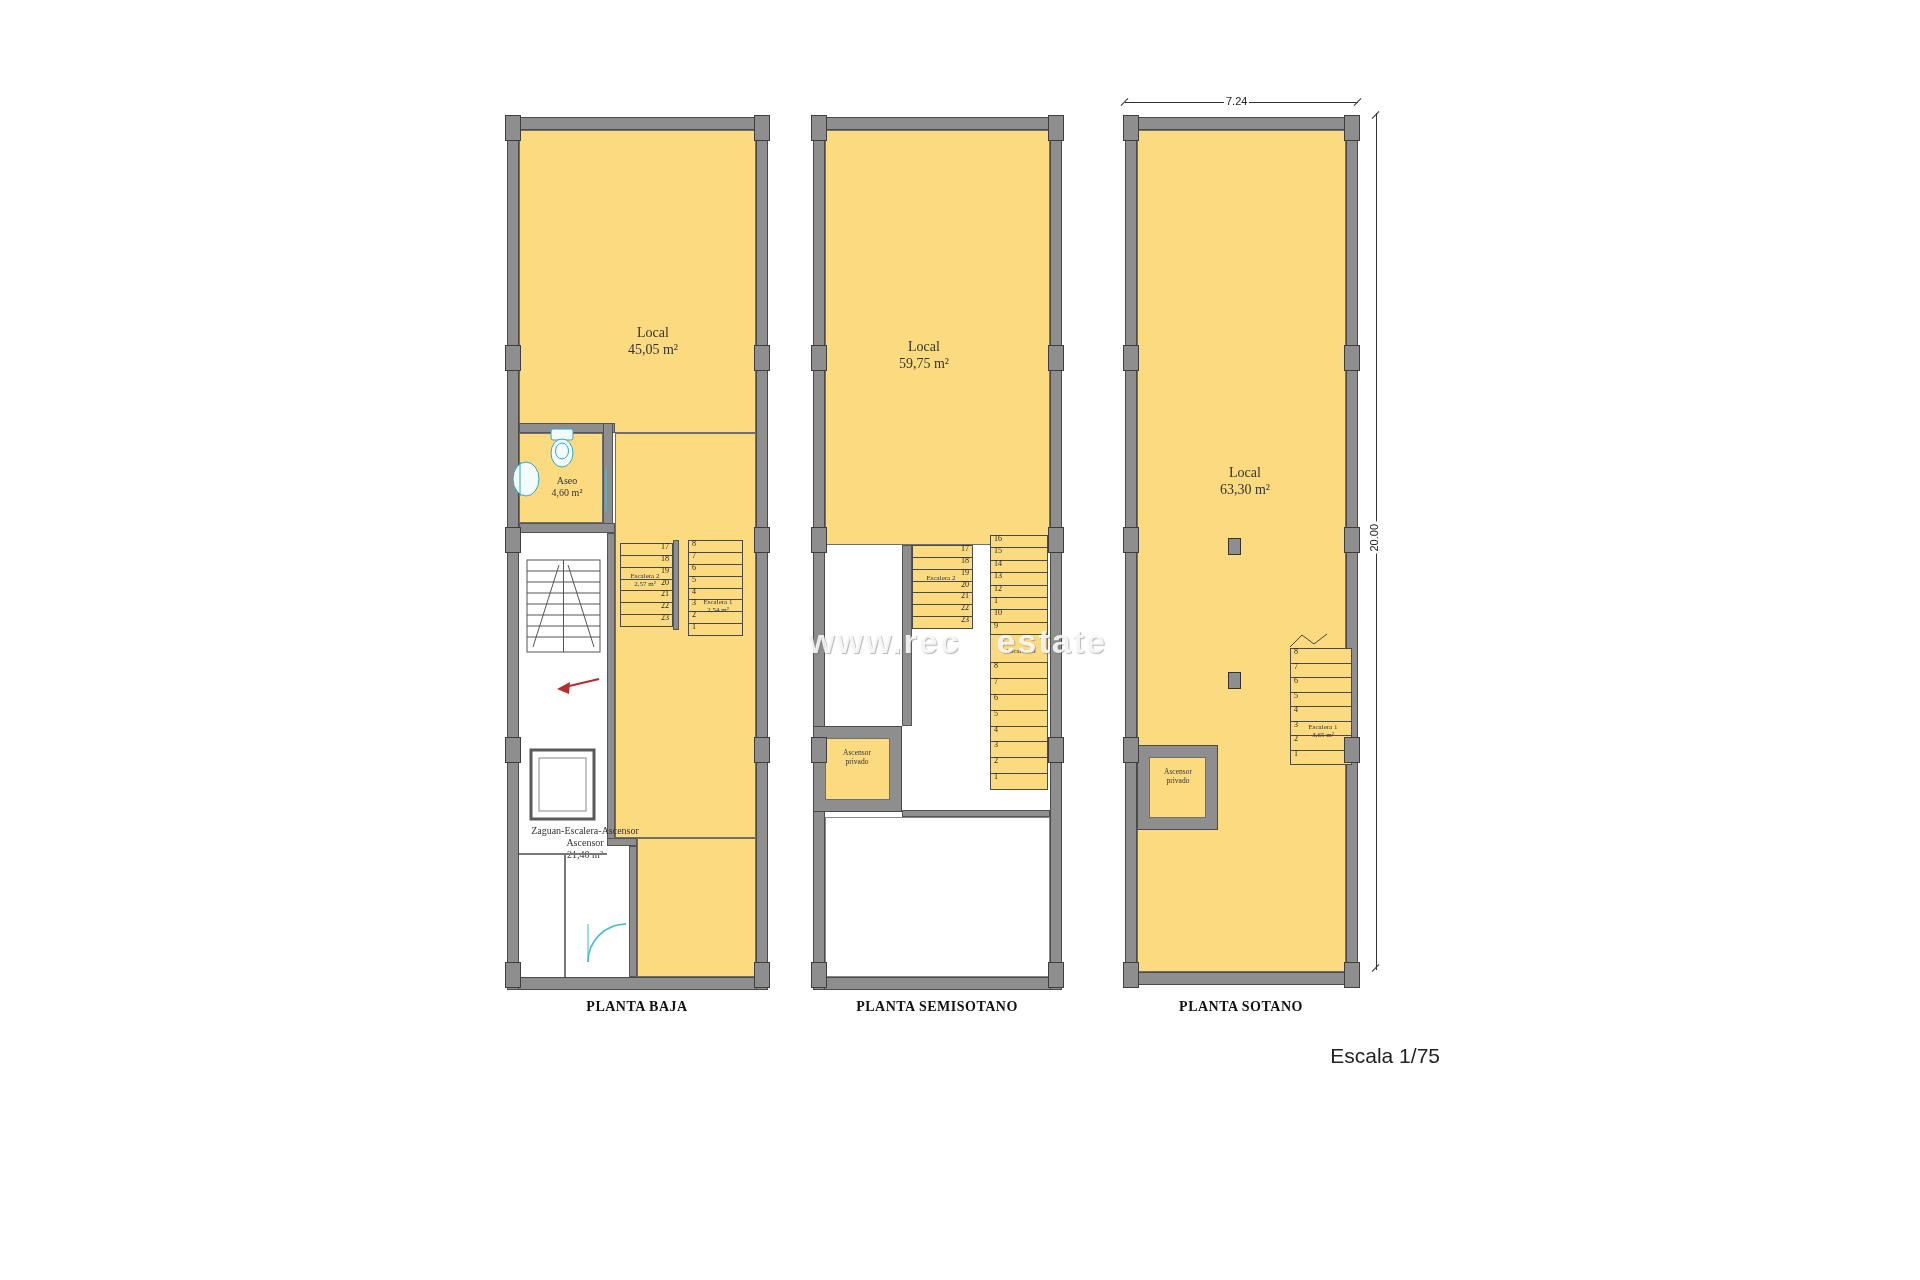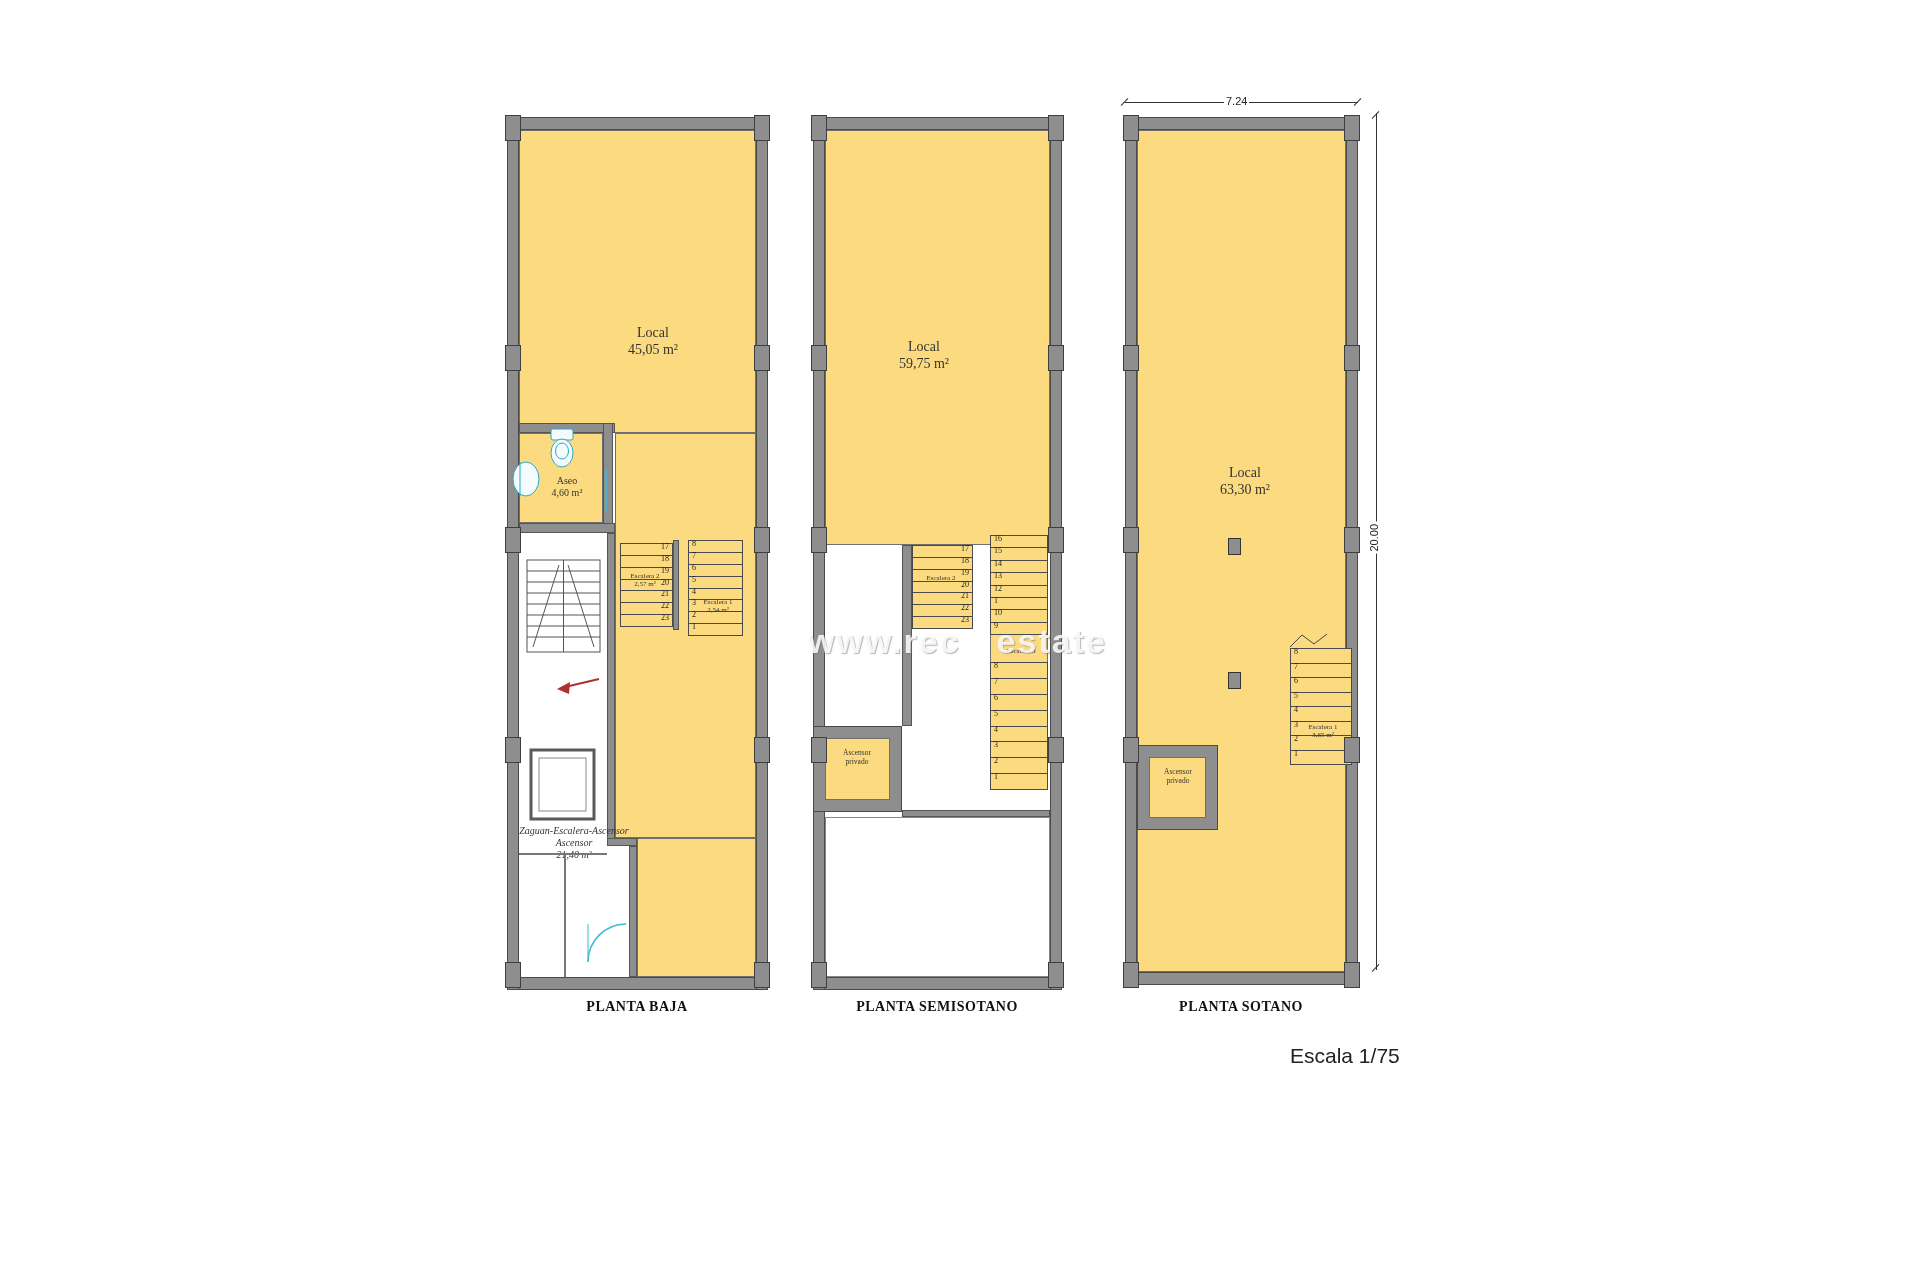--- a/index.html
+++ b/index.html
@@ -22,21 +22,21 @@
   .lbl span{display:block;}
   .f7{font-size:7px;} .f75{font-size:7.5px;} .f8{font-size:10px;} .f9{font-size:14px;}
   .dimline-h{position:absolute;border-top:1px solid #333;}
   .dimline-v{position:absolute;border-left:1px solid #333;}
   .tick{position:absolute;width:0;height:10px;border-left:1px solid #333;transform:rotate(45deg);}
   .dimtext{position:absolute;background:#fff;font:11px "Liberation Sans",sans-serif;color:#222;padding:0 2px;}
   .dimtext-v{position:absolute;background:#fff;font:11px "Liberation Sans",sans-serif;color:#222;
     writing-mode:vertical-rl;transform:rotate(180deg);padding:2px 0;}
   .planname{position:absolute;width:220px;text-align:center;font:bold 14px "Liberation Serif",serif;
     letter-spacing:.5px;color:#111;}
-  #scale-label{position:absolute;width:150px;text-align:left;font:21px "Liberation Sans",sans-serif;color:#222;}
+  #scale-label{position:absolute;width:150px;text-align:right;font:21px "Liberation Sans",sans-serif;color:#222;}
   #watermark{position:absolute;display:flex;gap:36px;font:bold 34px "Liberation Sans",sans-serif;
     color:rgba(255,255,255,.85);letter-spacing:2px;text-shadow:1px 1px 1px rgba(110,110,110,.5);z-index:30;}
   #area-total{position:absolute;left:515px;top:1058px;width:900px;text-align:center;
     font:bold 190px "Liberation Sans",sans-serif;color:#ee1515;line-height:1;letter-spacing:-3px;white-space:nowrap;}
   svg.overlay{position:absolute;left:0;top:0;pointer-events:none;}
 </style>
 </head>
 <body>
 
 <div id="canvas">
@@ -121,21 +121,21 @@
     </div>
 
     <div class="lbl f9" style="left:96px;top:208px;width:100px;">
       <span>Local</span>
         <span>45,05 m²</span>
     </div>
     <div class="lbl f8" style="left:25px;top:358px;width:70px;">
       <span>Aseo</span>
         <span>4,60 m²</span>
     </div>
-    <div class="lbl f8" style="left:10px;top:708px;width:114px;font-style:italic;">
+    <div class="lbl f8" style="left:21px;top:708px;width:114px;">
       <span>Zaguan-Escalera-Ascensor</span>
         <span>Ascensor</span>
         <span>21,40 m²</span>
     </div>
 
     <svg class="overlay" width="261" height="873" viewBox="0 0 261 873">
       <rect x="44" y="312" width="22" height="11" rx="2" fill="#f3fbfd" stroke="#2fa8c4"></rect>
       <ellipse cx="55" cy="336" rx="11" ry="14" fill="#f3fbfd" stroke="#2fa8c4"></ellipse>
       <ellipse cx="55" cy="334" rx="6.5" ry="8" fill="none" stroke="#2fa8c4"></ellipse>
       <ellipse cx="19" cy="362" rx="13" ry="17" fill="#f3fbfd" stroke="#2fa8c4"></ellipse>

